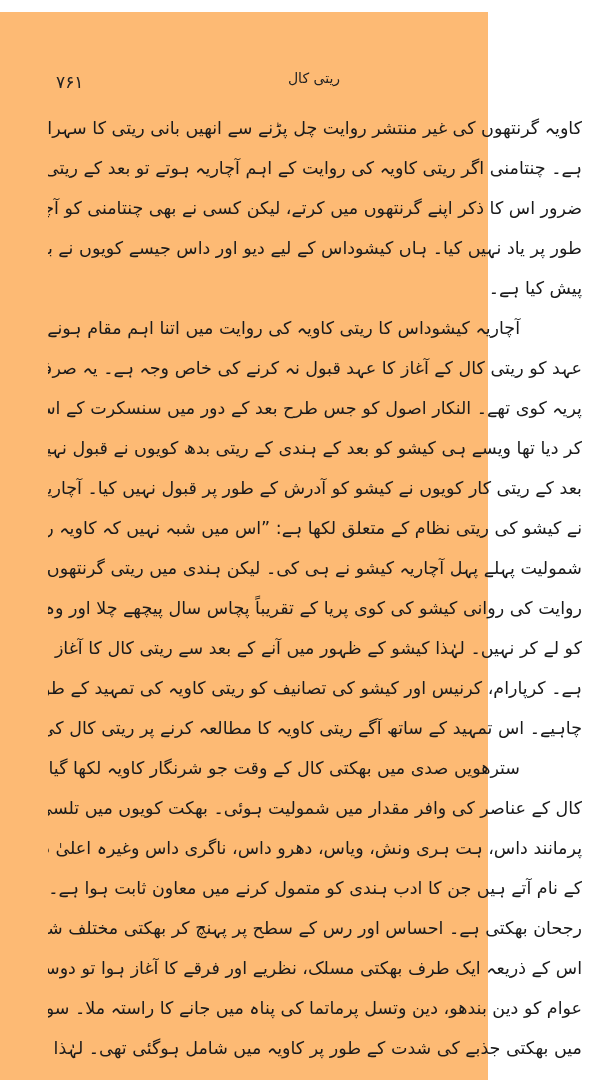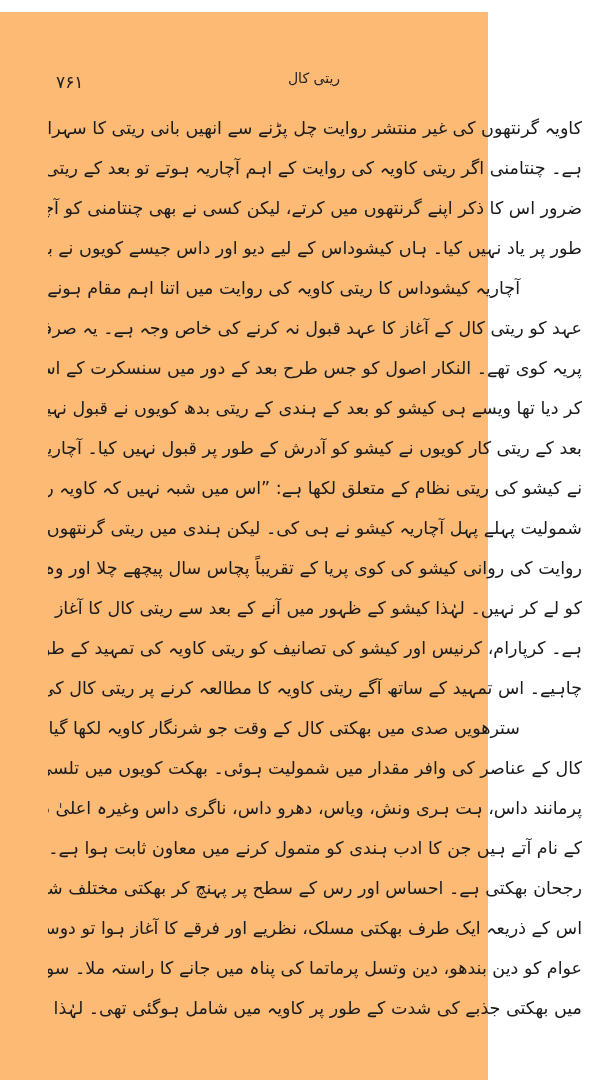--- a/index.html
+++ b/index.html
@@ -81,20 +81,21 @@
     <span class="page-number">۱۶۷</span>
     <div class="running-title">ریتی کال</div>
   </div>
 
   <div class="body-text">
 
     <div class="line">کاویہ گرنتھوں کی غیر منتشر روایت چل پڑنے سے انھیں بانی ریتی کا سہرا ملنا ایک اتفاق محض</div>
     <div class="line">ہے۔ چنتامنی اگر ریتی کاویہ کی روایت کے اہم آچاریہ ہوتے تو بعد کے ریتی بدھ آچاریہ کوی</div>
     <div class="line">ضرور اس کا ذکر اپنے گرنتھوں میں کرتے، لیکن کسی نے بھی چنتامنی کو آچاریہ کوی کے</div>
     <div class="line">طور پر یاد نہیں کیا۔ ہاں کیشوداس کے لیے دیو اور داس جیسے کویوں نے بھی اپنا خراج عقیدت</div>
+    <div class="line last">پیش کیا ہے۔</div>
 
     <div class="line indent">آچاریہ کیشوداس کا ریتی کاویہ کی روایت میں اتنا اہم مقام ہونے پر بھی ان کے</div>
     <div class="line">عہد کو ریتی کال کے آغاز کا عہد قبول نہ کرنے کی خاص وجہ ہے۔ یہ صرف النکار وادی چمتکار</div>
     <div class="line">پریہ کوی تھے۔ النکار اصول کو جس طرح بعد کے دور میں سنسکرت کے استادوں نے مسترد</div>
     <div class="line">کر دیا تھا ویسے ہی کیشو کو بعد کے ہندی کے ریتی بدھ کویوں نے قبول نہیں کیا۔ بہ الفاظ دیگر</div>
     <div class="line">بعد کے ریتی کار کویوں نے کیشو کو آدرش کے طور پر قبول نہیں کیا۔ آچاریہ رام چندر شکل</div>
     <div class="line">نے کیشو کی ریتی نظام کے متعلق لکھا ہے: ”اس میں شبہ نہیں کہ کاویہ ریتی کی مناسب</div>
     <div class="line">شمولیت پہلے پہل آچاریہ کیشو نے ہی کی۔ لیکن ہندی میں ریتی گرنتھوں کے مسلسل اور سالم</div>
     <div class="line">روایت کی روانی کیشو کی کوی پریا کے تقریباً پچاس سال پیچھے چلا اور وہ بھی ایک الگ آدرش</div>
     <div class="line">کو لے کر نہیں۔ لہٰذا کیشو کے ظہور میں آنے کے بعد سے ریتی کال کا آغاز ماننا زیادہ منطقی</div>

